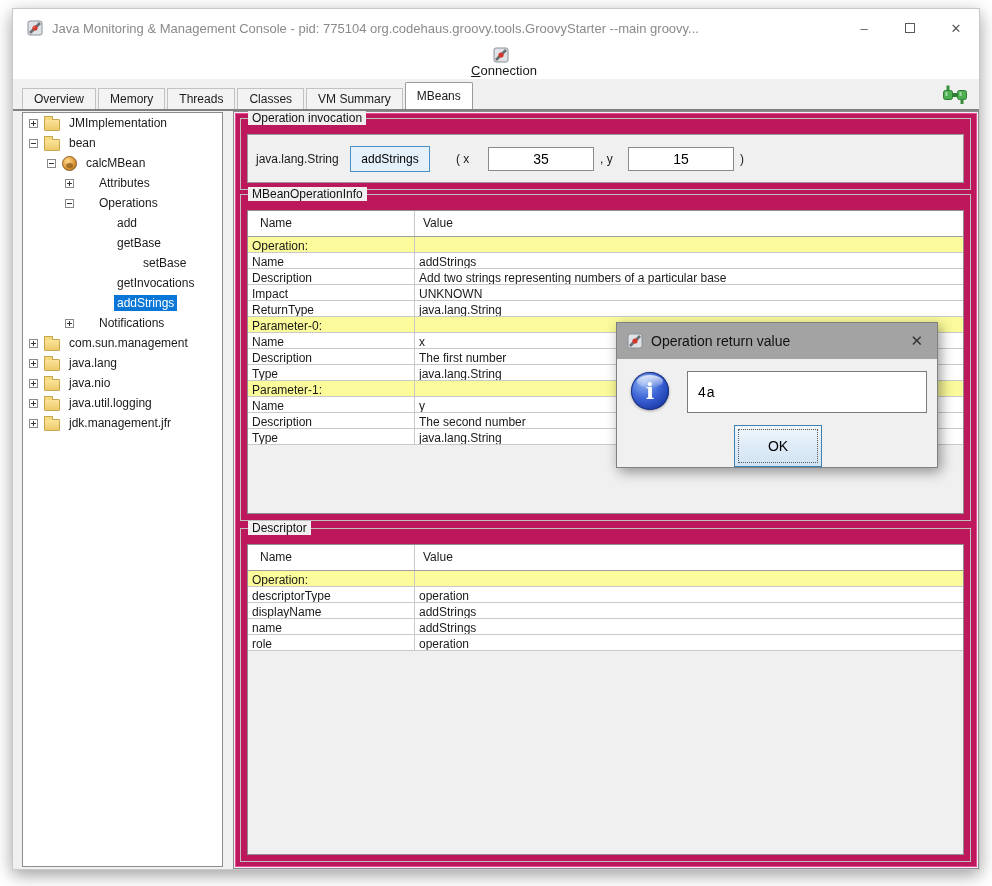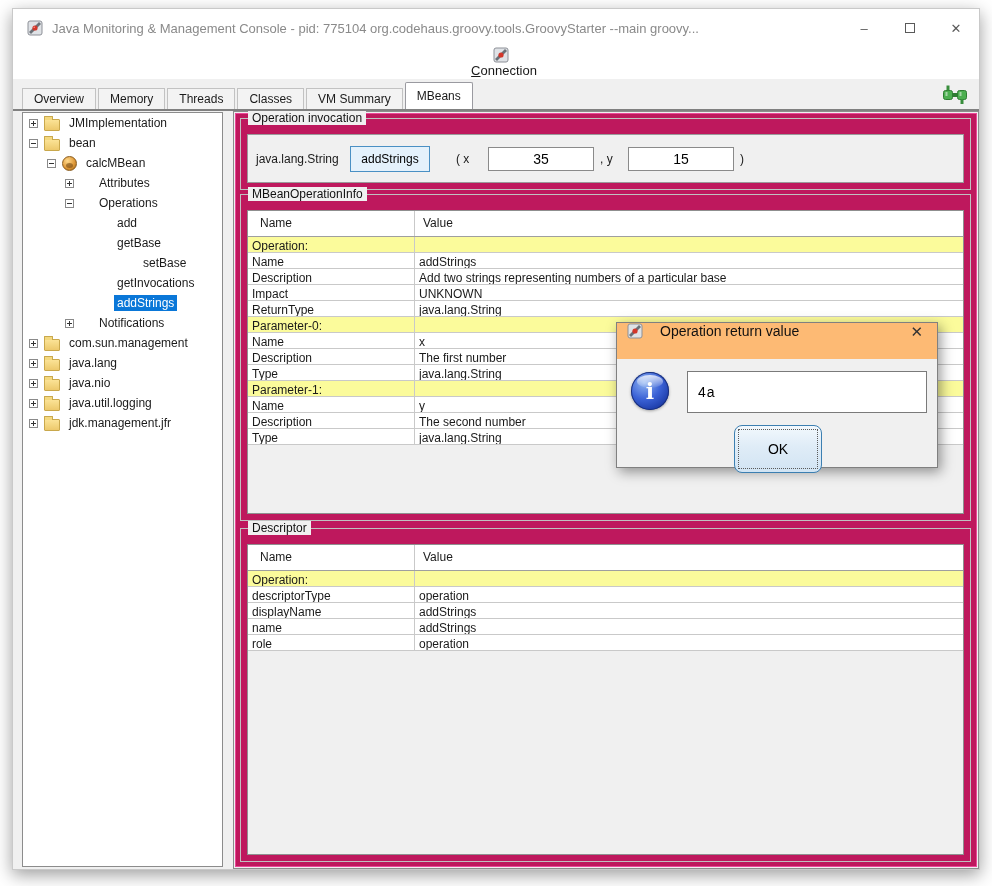--- a/index.html
+++ b/index.html
@@ -92,35 +92,35 @@
   .th-name{width:166px;padding-left:12px;line-height:25px;}
   .th-value{flex:1;border-left:1px solid #c9c9c9;padding-left:8px;line-height:25px;}
   .trow{display:flex;height:16px;background:#fff;border-bottom:1px solid #c9c9c9;font-size:12px;}
   .trow.hl{background:var(--row-yellow);}
   .td-name{width:166px;padding-left:4px;line-height:19px;overflow:hidden;white-space:nowrap;}
   .td-value{flex:1;border-left:1px solid #c9c9c9;padding-left:4px;line-height:19px;overflow:hidden;white-space:nowrap;}
 
   
   .dialog{position:absolute;left:616px;top:322px;width:322px;height:146px;background:#f0f0f0;
           border:1px solid #808080;box-shadow:3px 4px 12px rgba(0,0,0,.4);z-index:50;}
-  .dlg-titlebar{height:36px;background:#fdba74;display:flex;gap:9px;}
+  .dlg-titlebar{height:36px;background:#a3a3a3;display:flex;align-items:center;}
   .dlg-titlebar .app-icon{margin-left:10px;}
   .dlg-title{margin-left:8px;font-size:14px;color:#111;}
   .dlg-close{margin-left:auto;margin-right:14px;font-size:15px;color:#333;}
   .dlg-body{position:relative;height:109px;}
   .info-icon{position:absolute;left:14px;top:13px;width:38px;height:38px;border-radius:50%;
              background:radial-gradient(circle at 35% 28%,#8fb4f2 0%,#3b62d6 45%,#15339e 85%);
              box-shadow:inset 0 0 0 1px #1a2f7a,0 1px 3px rgba(0,0,0,.35);
              display:flex;align-items:center;justify-content:center;}
   .info-icon::before{content:"";position:absolute;left:6px;top:3px;width:26px;height:13px;border-radius:50%;
              background:linear-gradient(rgba(255,255,255,.8),rgba(255,255,255,.05));}
   .info-i{font-family:"DejaVu Serif",serif;font-weight:bold;font-size:22px;color:#fff;position:relative;}
   .dlg-field{position:absolute;left:70px;top:12px;width:240px;height:42px;border:1px solid #7a7a7a;
              background:#fff;font-size:14px;padding-left:10px;font-family:inherit;letter-spacing:1px;}
-  .ok-btn{position:absolute;left:117px;top:66px;width:88px;height:48px;border-radius:8px;
+  .ok-btn{position:absolute;left:117px;top:66px;width:88px;height:42px;border-radius:0;
           background:linear-gradient(#f2f8fd,#dfecf7 45%,#d2e4f3);border:1px solid #3c7fb1;
           font-size:14px;display:flex;align-items:center;justify-content:center;font-family:inherit;}
   .ok-btn::before{content:"";position:absolute;inset:3px;border:1px dotted #5a5a5a;}
 
   .app-icon{width:16px;height:16px;flex:none;}
 </style>
 </head>
 <body>
 
 <div class="window">

